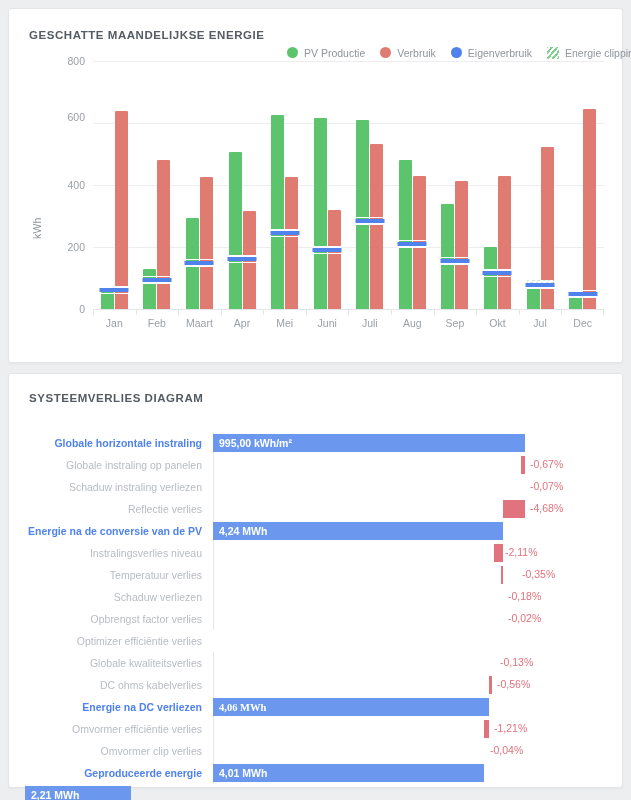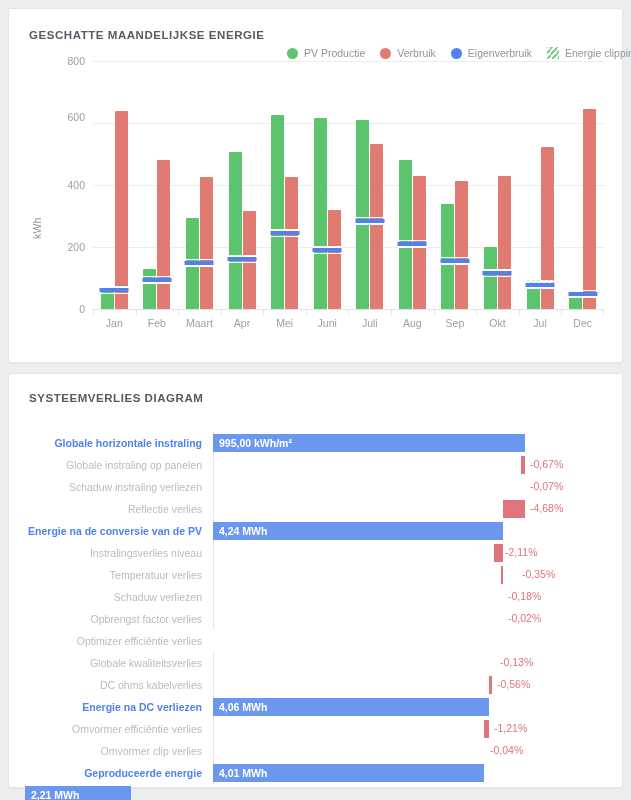--- a/index.html
+++ b/index.html
@@ -34,21 +34,21 @@
   }
 
   
   #card-energy { height: 355px; padding: 18px 12px 0 16px; }
   .chart-head { position: relative; height: 34px; }
   #chart-title { position: absolute; left: 4px; top: 2px; }
   .legend {
     position: absolute; left: 262px; top: 20px;
     display: flex; align-items: center; gap: 15px;
   }
-  .legend-item { display: flex; align-items: center; gap: 6px; }
+  .legend-item { display: flex; align-items: flex-start; gap: 6px; }
   .legend-label { font-size: 10.5px; color: #8e959c; white-space: nowrap; }
   .lg-dot { width: 11px; height: 11px; border-radius: 50%; display: block; }
   .lg-hatch {
     width: 12px; height: 12px; display: block; border-radius: 1px;
     background: repeating-linear-gradient(-50deg, #7ed08c 0 2px, #ffffff 2px 4px);
   }
 
   .plot-wrap { position: relative; height: 300px; }
   #y-axis-title {
     position: absolute; left: 6px; top: 178px;
@@ -411,21 +411,21 @@
           <div class="loss-track">
             <div class="spine" style="height: 22px;"></div>
             <div class="loss-bar" style="left: 276px; width: 3px;"></div>
             <div class="loss-val" style="left: 284px;">-0,56%</div>
           </div>
         </div>
         <div class="loss-row">
           <div class="loss-label gain">Energie na DC verliezen</div>
           <div class="loss-track">
             <div class="spine" style="height: 22px;"></div>
-            <div class="gain-bar" style="width: 276px;">
+            <div class="gain-bar" style="width: 276px; font-family: Liberation Serif, serif;">
               <span class="gv">4,06 MWh</span>
             </div>
           </div>
         </div>
         <div class="loss-row">
           <div class="loss-label loss">Omvormer efficiëntie verlies</div>
           <div class="loss-track">
             <div class="spine" style="height: 22px;"></div>
             <div class="loss-bar" style="left: 271px; width: 5px;"></div>
             <div class="loss-val" style="left: 281px;">-1,21%</div>

